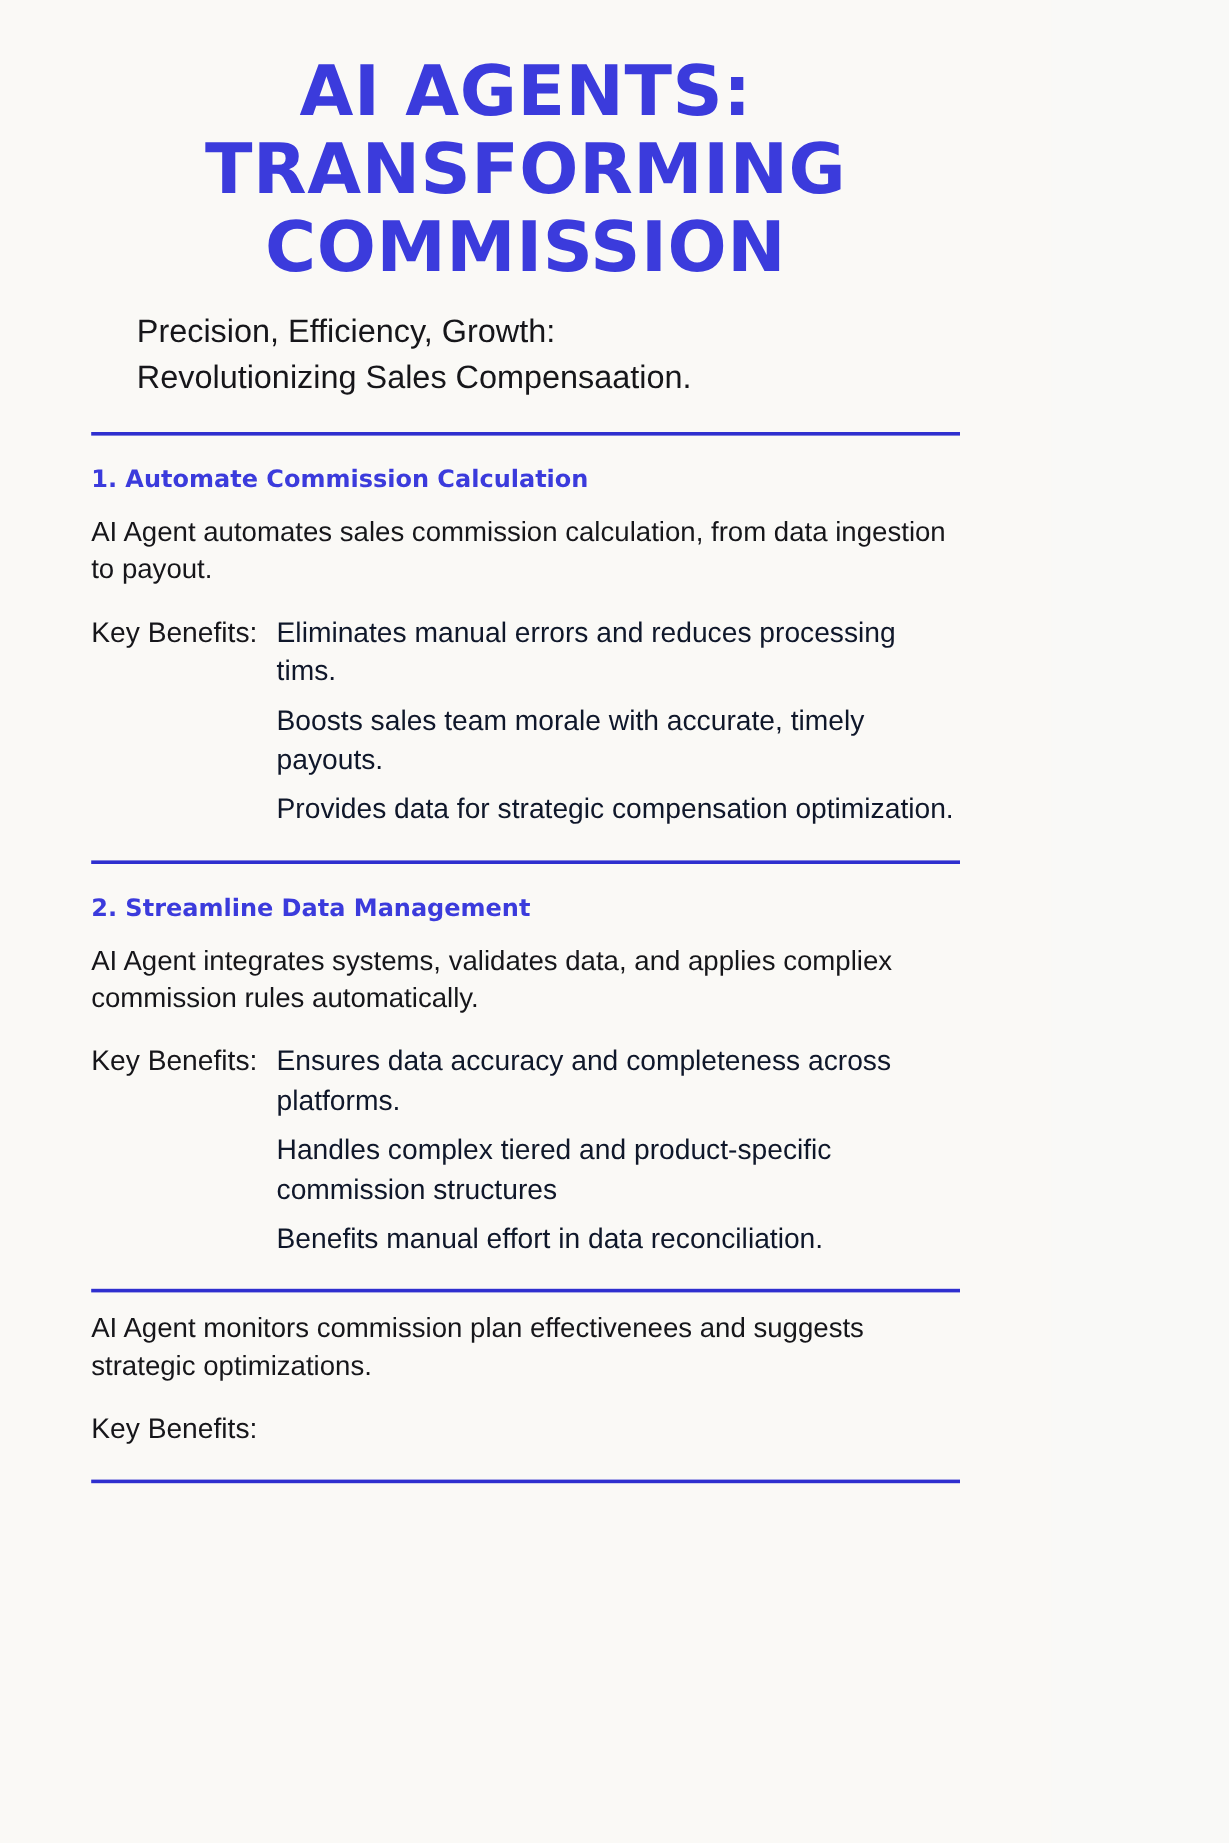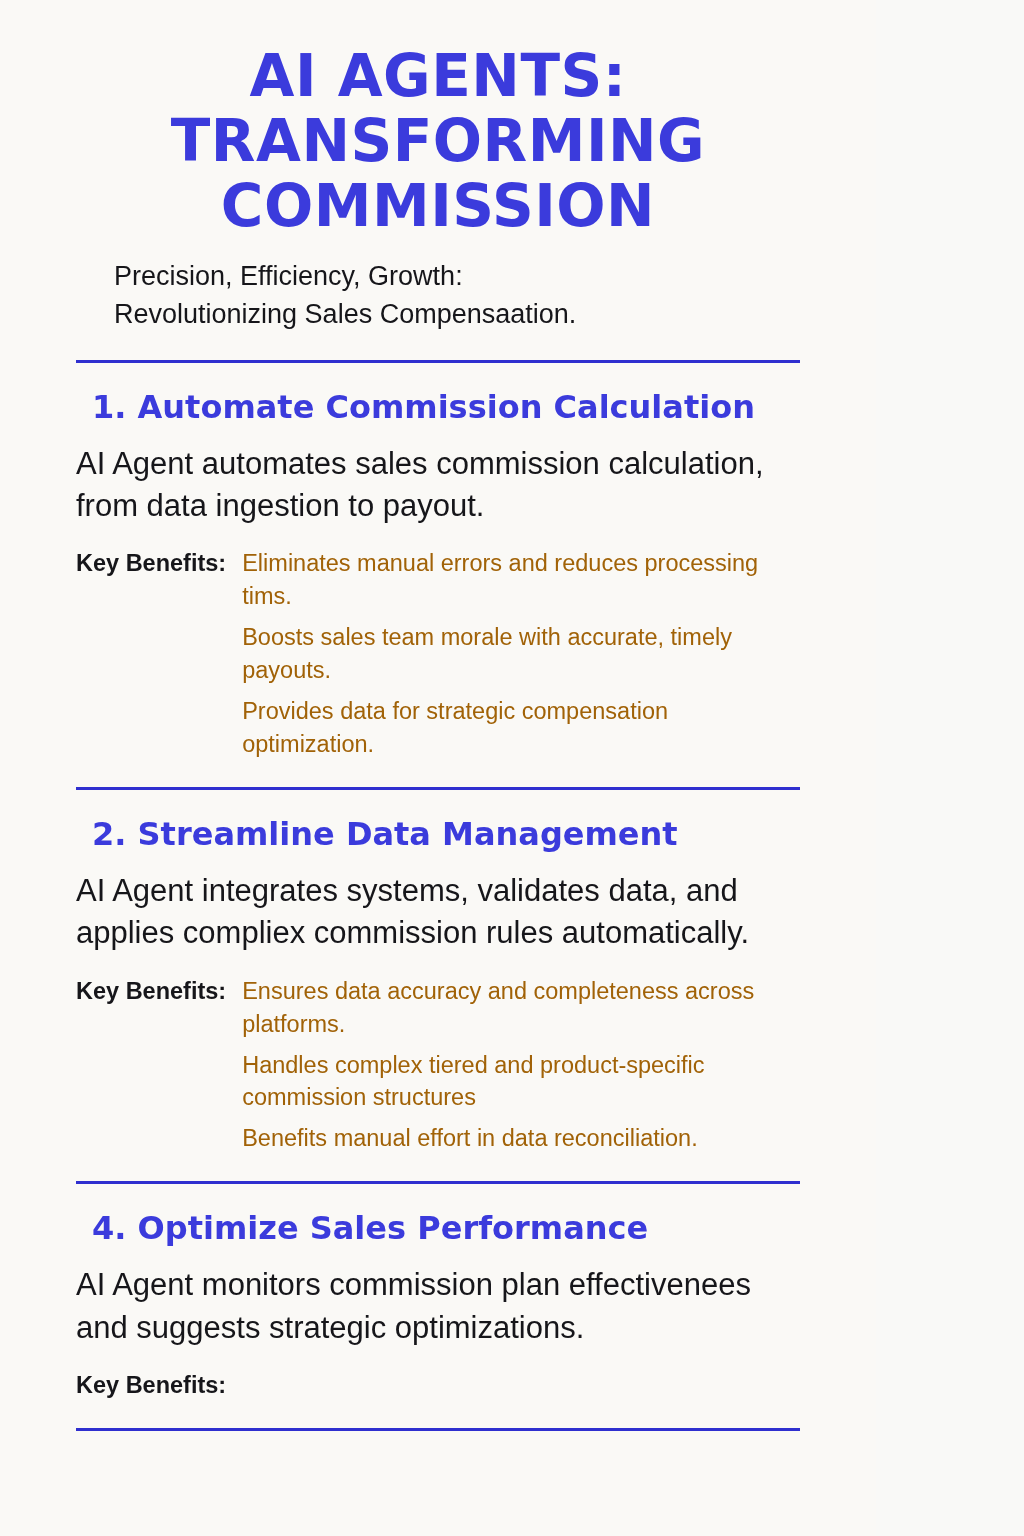--- a/index.html
+++ b/index.html
@@ -50,52 +50,52 @@
     background: #2f2fcf;
     margin: 26px 0 0 0;
   }
   .section {
     padding-top: 14px;
   }
   .section-head {
     color: #3b3bdc;
     font-family: "DejaVu Sans", sans-serif;
     font-weight: bold;
-    font-size: 32px;
+    font-size: 20px;
     line-height: 1.25;
-    margin: 10px 0 16px 16px;
+    margin: 10px 0 16px 0;
   }
   .section-desc {
     color: #16161a;
-    font-size: 31px;
+    font-size: 23px;
     line-height: 1.37;
     margin: 0 0 20px 0;
     max-width: 880px;
   }
   .benefits {
     display: flex;
     align-items: flex-start;
   }
   .benefits-label {
     color: #16161a;
     font-size: 23.5px;
-    font-weight: bold;
+    font-weight: normal;
     line-height: 1.4;
     white-space: nowrap;
     padding-right: 16px;
     flex: 0 0 auto;
   }
   .benefits-list {
     list-style: none;
     margin: 0;
     padding: 0;
     flex: 1 1 auto;
   }
   .benefits-list li {
-    color: #a16207;
+    color: #0f172a;
     font-size: 23.5px;
     line-height: 1.4;
     margin-bottom: 8px;
   }
   .benefits-list li:last-child {
     margin-bottom: 0;
   }
 </style>
 </head>
 <body>
@@ -135,21 +135,20 @@
         <li>Ensures data accuracy and completeness across platforms.</li>
         <li>Handles complex tiered and product-specific commission structures</li>
         <li>Benefits manual effort in data reconciliation.</li>
       </ul>
     </div>
   </div>
 
   <div class="rule"></div>
 
   <div class="section">
-    <h2 class="section-head">4. Optimize Sales Performance</h2>
     <p class="section-desc">AI Agent monitors commission plan effectivenees and suggests strategic optimizations.</p>
     <div class="benefits">
       <div class="benefits-label">Key Benefits:</div>
     </div>
   </div>
 
   <div class="rule"></div>
 
 </div>
 

